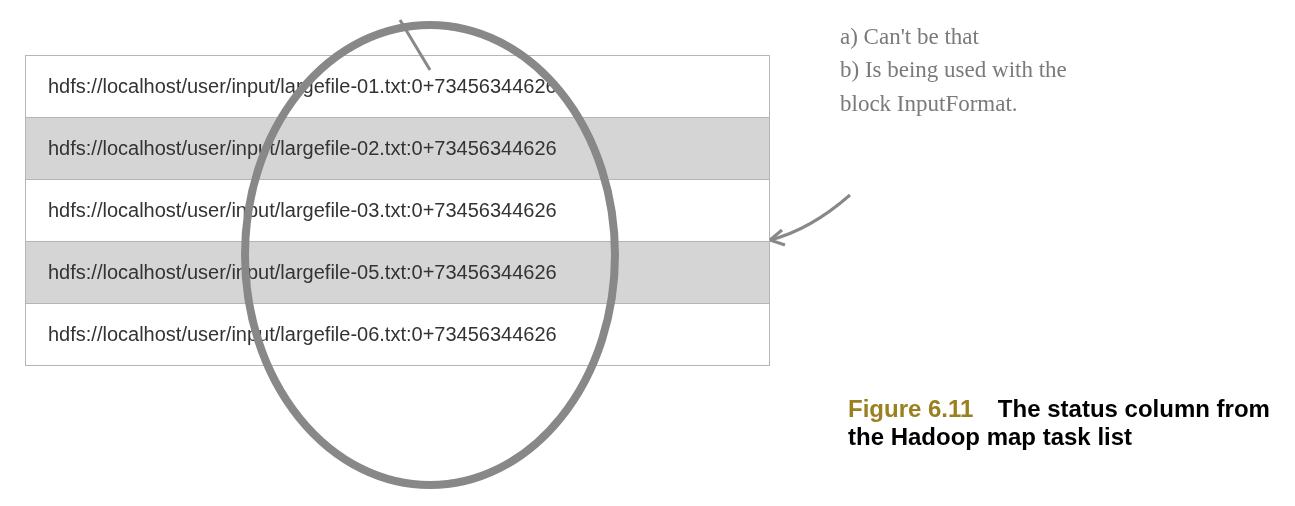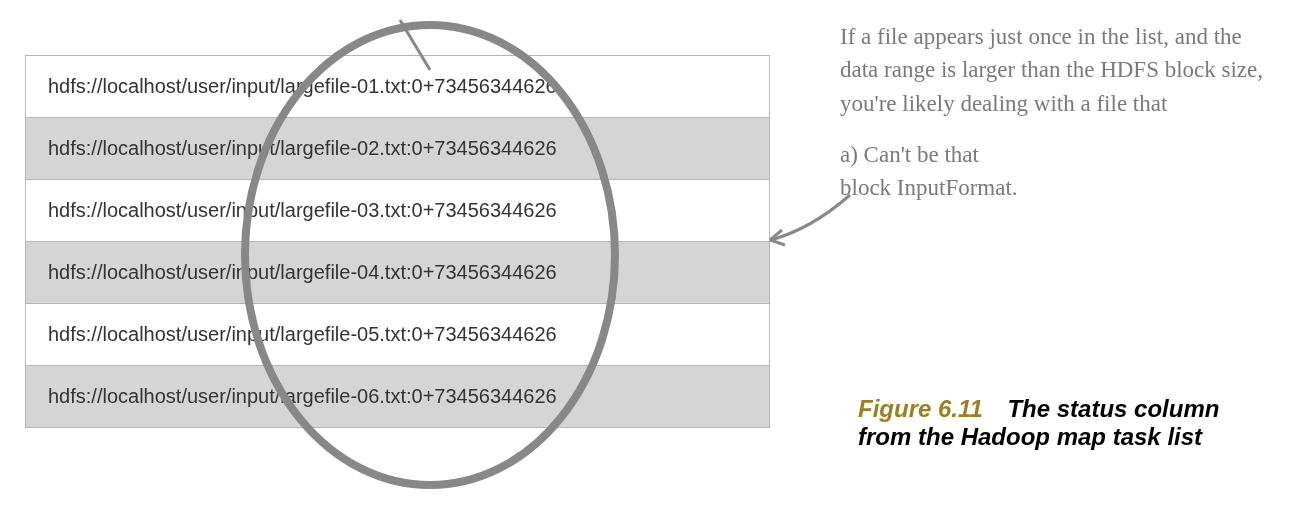--- a/index.html
+++ b/index.html
@@ -66,23 +66,22 @@
     }
     .note-block {
       margin-bottom: 18px;
     }
     .note-list {
       padding-left: 0;
     }
     .caption-block {
       position: absolute;
       bottom: 55px;
-      left: 58px;
+      left: 48px;
       right: 20px;
-      font-style: italic;
     }
     .fig-label {
       font-family: "Franklin Gothic Medium", Arial, sans-serif;
       font-weight: bold;
       color: #9b8022;
       font-size: 24px;
     }
     .fig-text {
       font-family: "Franklin Gothic Medium", Arial, sans-serif;
       font-weight: bold;
@@ -108,45 +107,42 @@
           <tr>
             <td>hdfs://localhost/user/input/largefile-01.txt:0+73456344626</td>
           </tr>
       <tr>
             <td>hdfs://localhost/user/input/largefile-02.txt:0+73456344626</td>
           </tr>
       <tr>
             <td>hdfs://localhost/user/input/largefile-03.txt:0+73456344626</td>
           </tr>
       <tr>
-            <td>hdfs://localhost/user/input/largefile-04.txt:0+73456344626</td>
-          </tr>
-      <tr>
             <td>hdfs://localhost/user/input/largefile-05.txt:0+73456344626</td>
           </tr>
       <tr>
             <td>hdfs://localhost/user/input/largefile-06.txt:0+73456344626</td>
           </tr>
     </tbody>
       </table>
     <svg class="circle-overlay" viewBox="0 0 400 490">
       <ellipse cx="200" cy="245" rx="185" ry="230" fill="none" stroke="#888" stroke-width="8"></ellipse>
       <line x1="170" y1="10" x2="200" y2="60" stroke="#888" stroke-width="3"></line>
     </svg>
   </div>
 
   <svg class="arrow-svg" viewBox="0 0 100 70">
     <path d="M 90 5 Q 50 40 10 50" fill="none" stroke="#888" stroke-width="3"></path>
     <path d="M 10 50 L 22 40 M 10 50 L 25 55" fill="none" stroke="#888" stroke-width="3"></path>
   </svg>
 
   <div class="annotation-area">
-    <div class="handwritten note-block">If a file appears just once in the list, and the data range is larger than the HDFS block size, you're likely dealing with a file that</div>
     <div class="handwritten note-list">
       <div>a)  Can't be that</div>
+      <div>b)  Is being used with the</div>
       <div>block InputFormat.</div>
     </div>
 
     <div class="caption-block">
       <span class="fig-label">Figure 6.11</span>
       <span class="fig-text">&nbsp;&nbsp;&nbsp;</span><span class="fig-text">The status column from the Hadoop map task list</span>
     </div>
   </div>
 </div>
 

